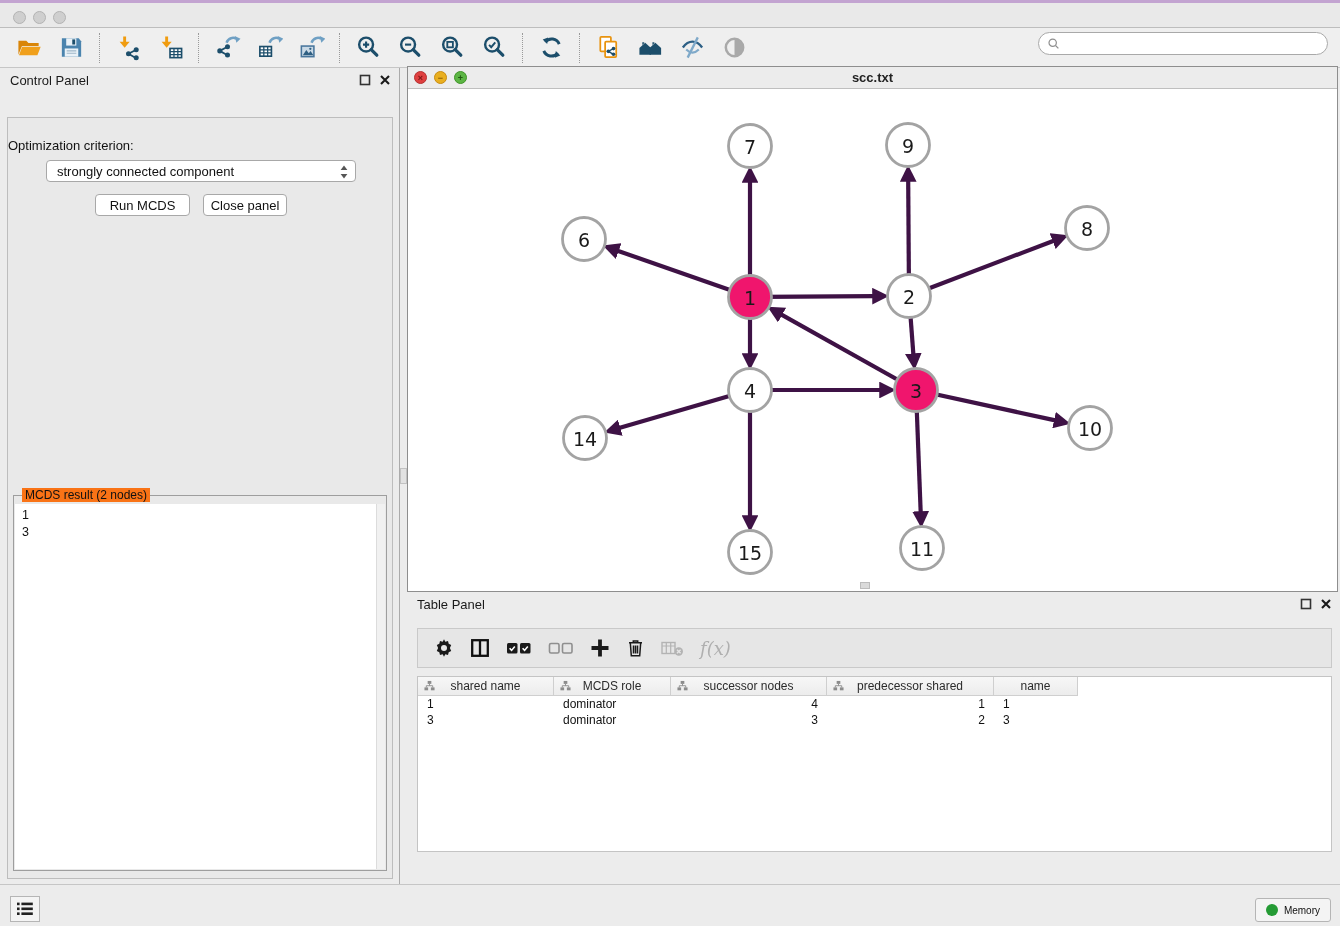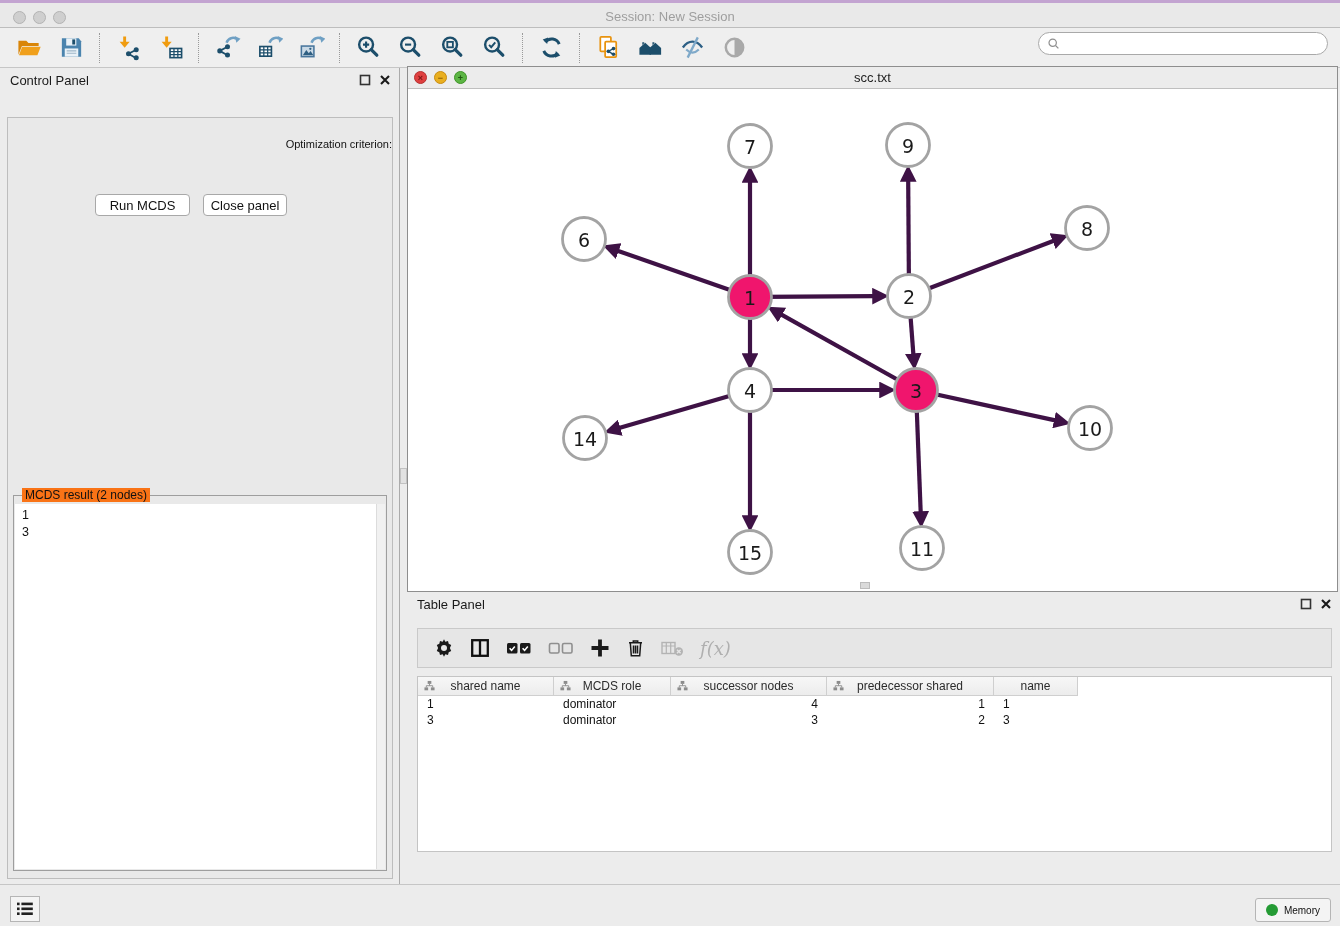--- a/index.html
+++ b/index.html
@@ -37,21 +37,21 @@
   .seg-group { display:flex; border:1px solid #AFAFAF; border-radius:5px; background:#fff;
                overflow:hidden; height:22px; }
   .seg { font-size:13px; color:#111; padding:0 15px; display:flex; align-items:center;
          border-left:1px solid #C9C9C9; background:#fff; white-space:nowrap; }
   .seg:first-child { border-left:none; }
   .seg-active { background:#DCDCDC; color:#BEBEBE; }
 
   #cp-tabs { position:absolute; left:50%; transform:translateX(-50%); top:29px; }
   #cp-box { position:absolute; left:7px; top:49px; width:386px; height:762px;
             border:1px solid #BDBDBD; background:#E9E9E9; }
-  #opt-label { position:absolute; left:8px; right:0; top:20px; text-align:right; font-size:11px; color:#111; }
+  #opt-label { position:absolute; left:0; right:0; top:20px; text-align:left; font-size:13px; color:#111; }
   #criterion { position:absolute; left:38px; top:42px; width:310px; height:22px; background:#fff;
                border:1px solid #A8A8A8; border-radius:4px; font-size:13px; color:#111;
                display:flex; align-items:center; padding:0 24px 0 10px; }
   #criterion .stepper { position:absolute; right:6px; top:3px; }
   .cp-btn { position:absolute; top:76px; height:22px; background:#fff; border:1px solid #A8A8A8;
             border-radius:4px; font-size:13px; color:#111; display:flex; align-items:center;
             justify-content:center; }
   #run-btn { left:87px; width:95px; }
   #close-btn { left:195px; width:84px; }
 
@@ -71,21 +71,21 @@
               border:1px solid #C2C2C2; }
 
   
   #net-window { left:407px; top:66px; width:931px; height:526px; background:#fff;
                 border:1px solid #8E8E8E; }
   #net-titlebar { position:absolute; left:0; top:0; right:0; height:22px; background:#ECECEC;
                   border-bottom:1px solid #BFBFBF; }
   .traffic { position:absolute; top:4px; width:13px; height:13px; border-radius:50%;
              font-size:9px; line-height:12px; text-align:center; font-weight:bold; }
   #net-titlebar .title { position:absolute; left:0; right:0; top:3px; text-align:center;
-                         font-size:13px; color:#222; }
+                         font-size:13px; color:#222;font-weight:bold; }
   #net-canvas { position:absolute; left:0; top:22px; }
   #net-hscroll { position:absolute; left:452px; bottom:2px; width:10px; height:7px;
                  background:#DADADA; border:1px solid #BCBCBC; }
 
   
   #table-panel { left:407px; top:592px; width:933px; height:292px; background:#ECECEC; }
   #tp-toolbar { position:absolute; left:10px; top:36px; width:915px; height:40px; background:#E6E6E6;
                 border:1px solid #C9C9C9; display:flex; align-items:center; gap:16px; padding-left:16px; }
   #tp-toolbar .tp-icon { display:flex; align-items:center; justify-content:center; }
   .fx { font-family:"DejaVu Serif", serif; font-style:italic; font-size:18px; color:#AFAFAF; }
@@ -115,21 +115,20 @@
                 gap:6px; padding:0 10px; font-size:10px; color:#111; }
   #memory-dot { width:12px; height:12px; border-radius:50%; background:#259B35; }
 </style>
 </head>
 <body>
 
 <div id="titlebar" class="abs">
   <div class="tl-dot" style="left:13px"></div>
   <div class="tl-dot" style="left:33px"></div>
   <div class="tl-dot" style="left:53px"></div>
-  <div class="title">Session: New Session</div>
 </div>
 
 <div id="toolbar" class="abs">
   <div class="tb-btn">
       <svg viewBox="0 0 28 28">
         <path d="M2.5 7h8.2l2.2 2.4h10.6v3H6.2L2.5 21.5z" fill="#D98508"></path>
         <path d="M6.4 13.2h19.2l-3.4 8.8H3.1z" fill="#F0A01C"></path>
       </svg>
     </div>
   <div class="tb-btn">
@@ -270,20 +269,27 @@
   <div class="win-icons">
     <svg viewBox="0 0 12 12">
         <rect x="1.5" y="1.5" width="9" height="9" fill="none" stroke="#333" stroke-width="1.6"></rect>
       </svg>
     <svg viewBox="0 0 12 12">
         <path d="M2 2l8 8M10 2l-8 8" stroke="#1A1A1A" stroke-width="2.1"></path>
       </svg>
   </div>
   <div id="cp-box">
     <div id="opt-label">Optimization criterion:</div>
+    <div id="criterion">
+      <span>strongly connected component</span>
+      <svg class="stepper" width="10" height="16" viewBox="0 0 10 16">
+          <path d="M5 1.5l3.4 4.5H1.6z" fill="#555"></path>
+          <path d="M5 14.5l3.4-4.5H1.6z" fill="#555"></path>
+        </svg>
+    </div>
     <div id="run-btn" class="cp-btn">Run MCDS</div>
     <div id="close-btn" class="cp-btn">Close panel</div>
     <div id="result-group">
       <div id="result-title">MCDS result (2 nodes)</div>
       <div id="result-area">
         <div id="result-pre">1
 3</div>
         <div id="result-scroll"></div>
       </div>
     </div>

